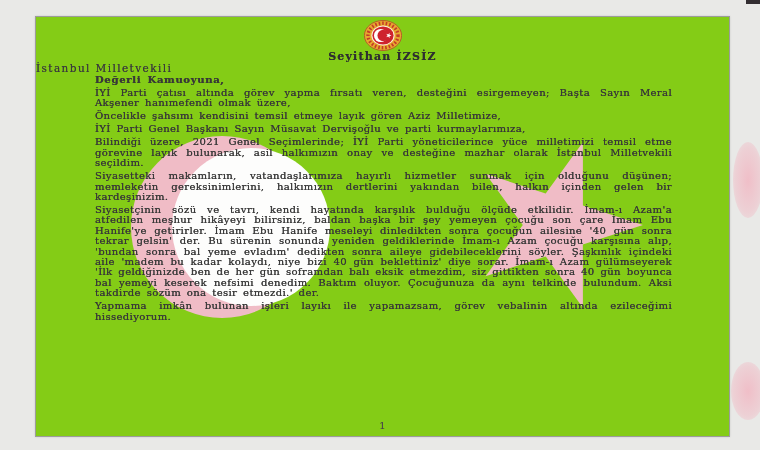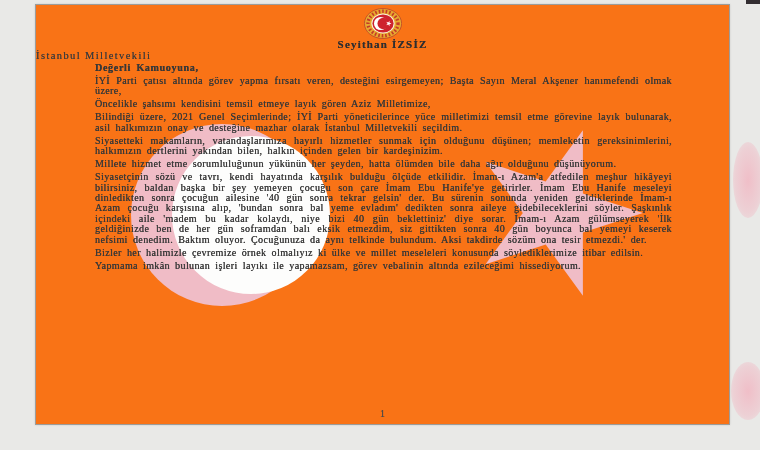--- a/index.html
+++ b/index.html
@@ -2,24 +2,23 @@
 <html><head>
 <meta charset="utf-8">
 <style>
   html,body{margin:0;padding:0;}
   body{
     width:760px;height:450px;position:relative;overflow:hidden;
     background:#e9e9e7;
     font-family:"DejaVu Serif","Liberation Serif",serif;
   }
   .page{
-    position:absolute;left:35px;top:4px;width:693px;height:419px;
-    background:#f97316;border:1px solid #9c9c9a;
+    position:absolute;left:35px;top:16px;width:693px;height:419px;
+    background:#84cc16;border:1px solid #9c9c9a;
     box-shadow:0 0 2px rgba(0,0,0,.12);
-    font-family:Liberation Serif, serif;
   }
   .watermark{
     position:absolute;left:0;top:0;width:100%;height:100%;
     z-index:0;pointer-events:none;
   }
   .content{position:relative;z-index:1;width:100%;height:100%;}
   .emblem{position:absolute;left:328px;top:3px;width:38px;height:31px;}
   .deputy-name{
     position:absolute;left:0;top:33px;width:100%;text-align:center;
     font-size:11px;font-weight:bold;color:#2e2e30;letter-spacing:1.2px;
@@ -83,25 +82,24 @@
       <polygon transform="translate(24.6,15.5) rotate(18) scale(2.9)" points="0,-1 0.225,-0.309 0.951,-0.309 0.363,0.118 0.588,0.809 0,0.382 -0.588,0.809 -0.363,0.118 -0.951,-0.309 -0.225,-0.309" fill="#ffffff"></polygon>
     </svg>
 
     <div class="deputy-name">Seyithan İZSİZ</div>
     <div class="deputy-title">İstanbul Milletvekili</div>
 
     <div class="letter">
       <p class="salutation">Değerli Kamuoyuna,</p>
       <p>İYİ Parti çatısı altında görev yapma fırsatı veren, desteğini esirgemeyen; Başta Sayın Meral Akşener hanımefendi olmak üzere,</p>
       <p>Öncelikle şahsımı kendisini temsil etmeye layık gören Aziz Milletimize,</p>
+      <p>İYİ Parti Genel Başkanı Sayın Müsavat Dervişoğlu ve parti kurmaylarımıza,</p>
       <p>Bilindiği üzere, 2021 Genel Seçimlerinde; İYİ Parti yöneticilerince yüce milletimizi temsil etme görevine layık bulunarak, asil halkımızın onay ve desteğine mazhar olarak İstanbul Milletvekili seçildim.</p>
       <p>Siyasetteki makamların, vatandaşlarımıza hayırlı hizmetler sunmak için olduğunu düşünen; memleketin gereksinimlerini, halkımızın dertlerini yakından bilen, halkın içinden gelen bir kardeşinizim.</p>
-      <p>Millete hizmet etme sorumluluğunun yükünün her şeyden, hatta ölümden bile daha ağır olduğunu düşünüyorum.</p>
       <p>Siyasetçinin sözü ve tavrı, kendi hayatında karşılık bulduğu ölçüde etkilidir. İmam-ı Azam'a atfedilen meşhur hikâyeyi bilirsiniz, baldan başka bir şey yemeyen çocuğu son çare İmam Ebu Hanife'ye getirirler. İmam Ebu Hanife meseleyi dinledikten sonra çocuğun ailesine '40 gün sonra tekrar gelsin' der. Bu sürenin sonunda yeniden geldiklerinde İmam-ı Azam çocuğu karşısına alıp, 'bundan sonra bal yeme evladım' dedikten sonra aileye gidebileceklerini söyler. Şaşkınlık içindeki aile 'madem bu kadar kolaydı, niye bizi 40 gün beklettiniz' diye sorar. İmam-ı Azam gülümseyerek 'İlk geldiğinizde ben de her gün soframdan balı eksik etmezdim, siz gittikten sonra 40 gün boyunca bal yemeyi keserek nefsimi denedim. Baktım oluyor. Çocuğunuza da aynı telkinde bulundum. Aksi takdirde sözüm ona tesir etmezdi.' der.</p>
-      <p>Bizler her halimizle çevremize örnek olmalıyız ki ülke ve millet meseleleri konusunda söylediklerimize itibar edilsin.</p>
       <p>Yapmama imkân bulunan işleri layıkı ile yapamazsam, görev vebalinin altında ezileceğimi hissediyorum.</p>
     </div>
 
     <div class="page-number">1</div>
   </div>
 </div>
 
 <div class="corner-mark"></div>
 <div class="pink-blob upper"></div>
 <div class="pink-blob lower"></div>

